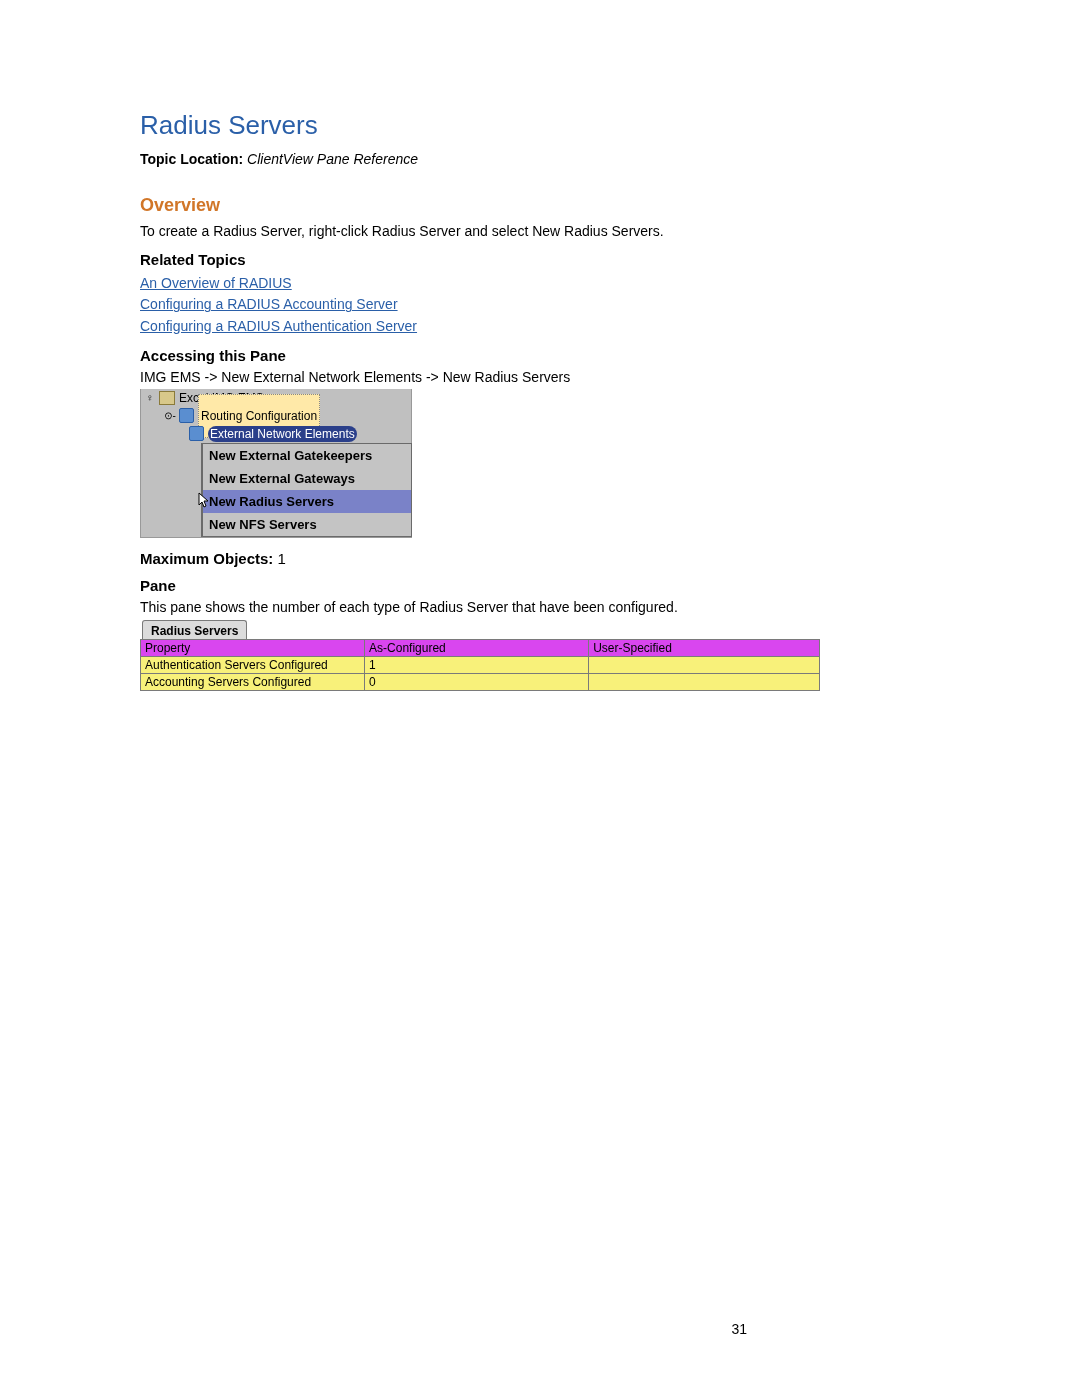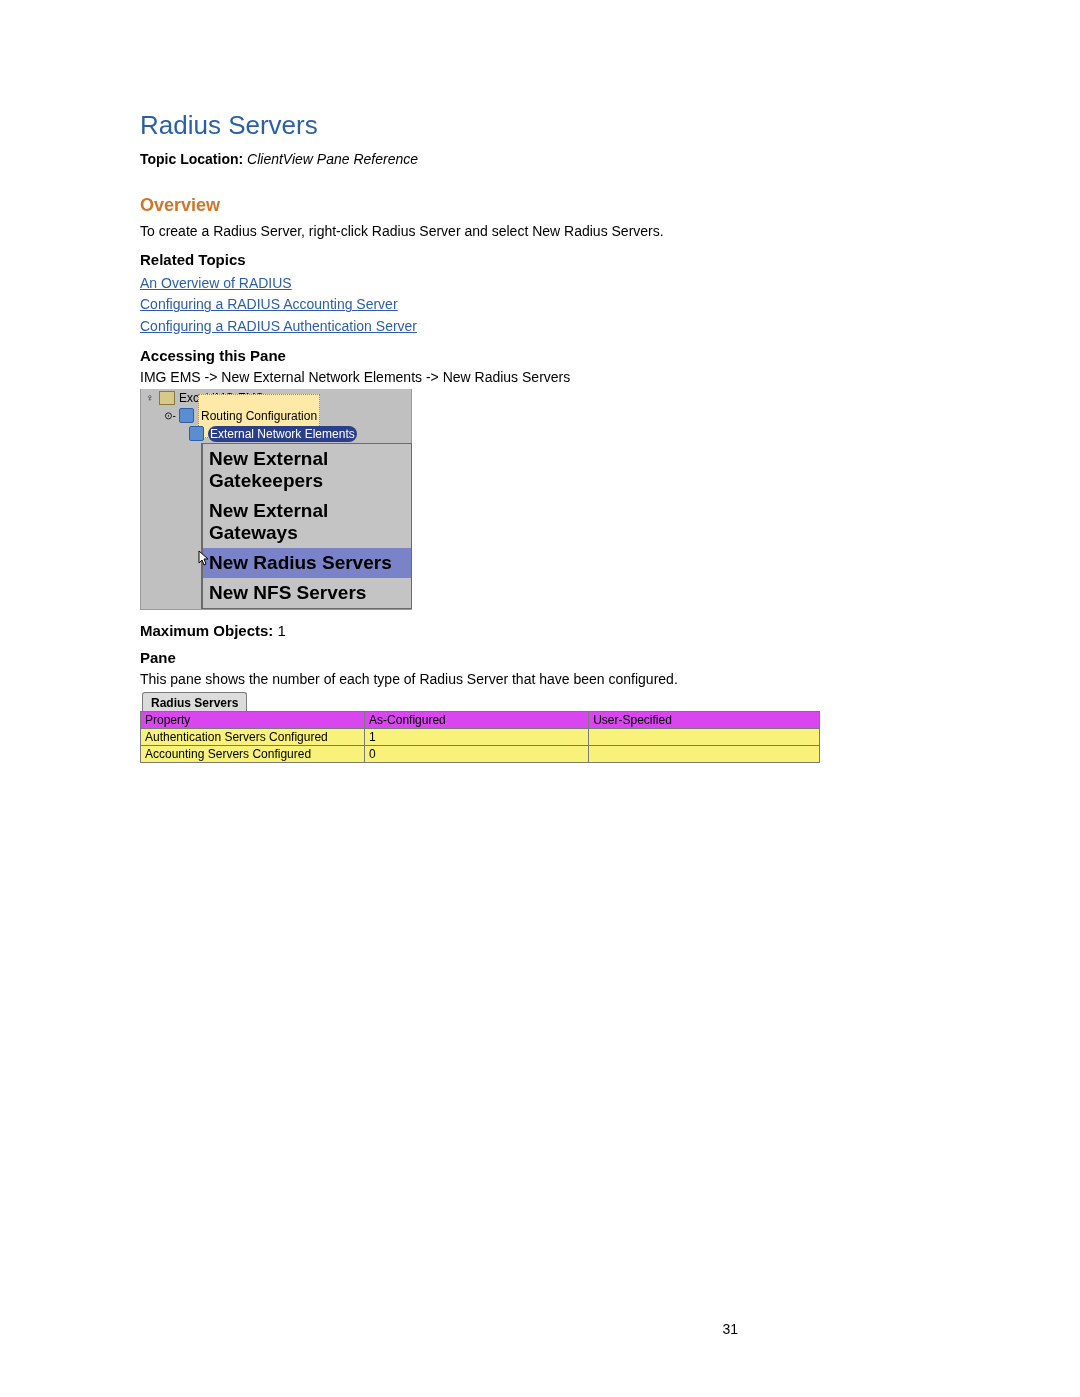--- a/index.html
+++ b/index.html
@@ -111,21 +111,21 @@
     border-radius: 8px;
   }
   
   .ctx {
     margin-left: 60px;
     width: 208px;
     border: 1px solid #6a6a6a;
     border-left: 2px solid #6a6a6a;
     background: #c4c4c4;
     font-weight: bold;
-    font-size: 19px;
+    font-size: 13px;
   }
   .ctx .item {
     padding: 4px 6px;
     border-bottom: 0;
   }
   .ctx .item.sel {
     background: #7a82c8;
     color: #000;
   }
   .cursor {
@@ -170,21 +170,21 @@
     height: 16px;
     font-weight: normal;
   }
   table.grid th { background: #d946ef; }
   table.grid td.prop { background: #f8f17a; }
   table.grid td.val  { background: #f8f17a; }
   table.grid td.empty { background: #f8f17a; }
 
   .page-number {
     position: absolute;
-    right: 149px;
+    right: 140px;
     bottom: 60px;
     font-size: 14px;
   }
 </style>
 </head>
 <body>
 
 <div class="page">
 
   <h1 class="title">Radius Servers</h1>

